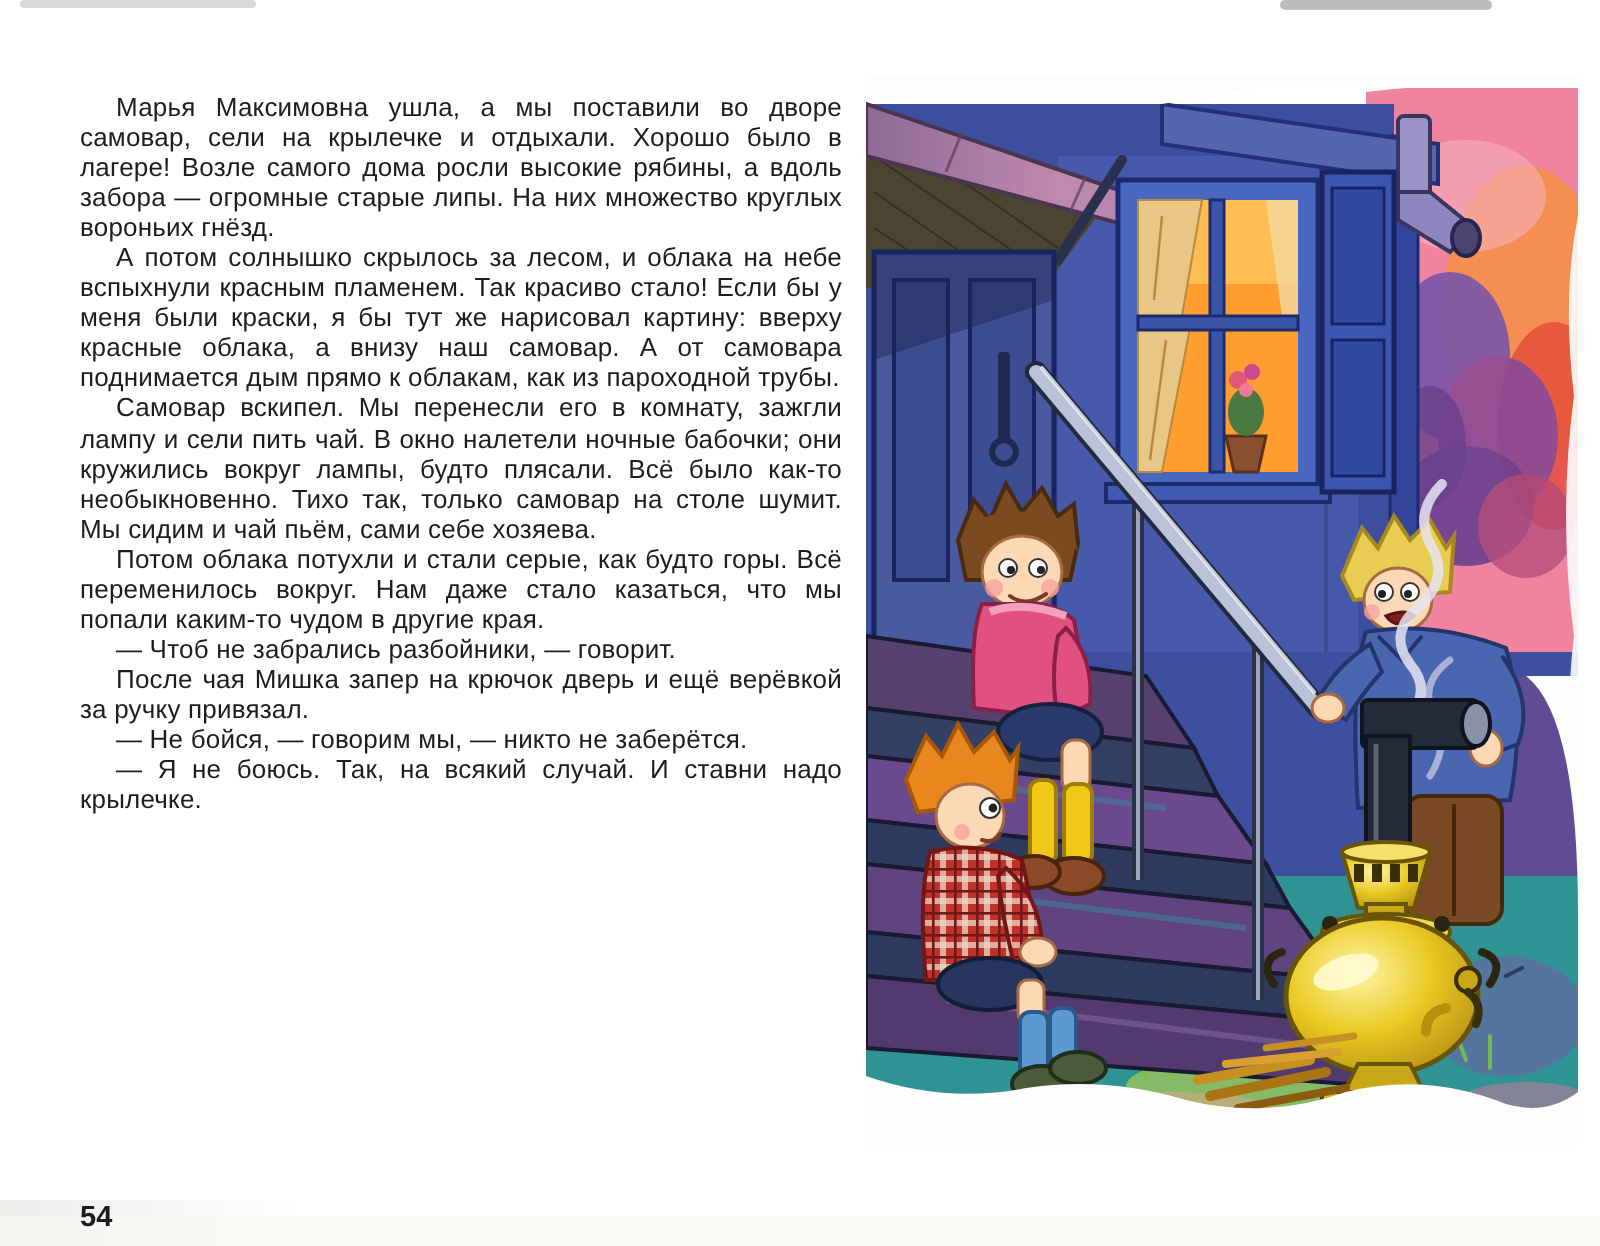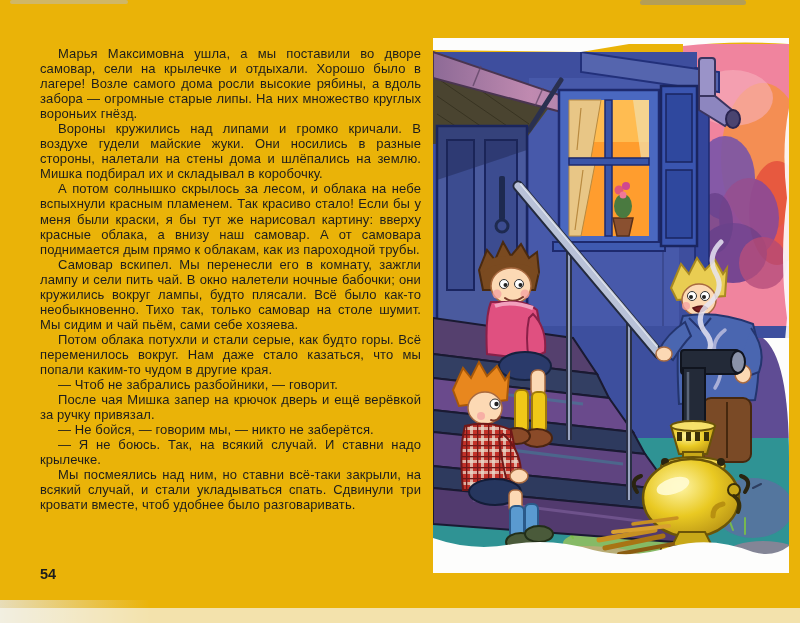--- a/index.html
+++ b/index.html
@@ -1,60 +1,58 @@
 <!DOCTYPE html>
 <html lang="ru"><head>
 <meta charset="utf-8">
 <style>
   html,body{margin:0;padding:0;background:#e9e9e7;}
   .screen{
-    position:relative;width:800px;height:623px;background:#eab308;
+    position:relative;width:800px;height:623px;background:#ffffff;
     overflow:hidden;font-family:"Liberation Sans",sans-serif;color:#1d1d1d;
   }
   
   .smudge{position:absolute;border-radius:3px;}
   .smudge-tl{left:10px;top:0;width:118px;height:4px;background:#b9b9b4;opacity:.55;}
   .smudge-tr{left:640px;top:0;width:106px;height:5px;background:#8f8f8c;opacity:.6;}
   .shadow-bl{left:0;top:600px;width:150px;height:23px;background:linear-gradient(90deg,#e7e7e4,rgba(255,255,255,0));opacity:.8;position:absolute;}
   .edge-bottom{position:absolute;left:0;top:608px;width:800px;height:15px;background:#f6f6f2;opacity:.7;}
   
   .text-column{
     position:absolute;left:40px;top:46px;width:381px;
     font-size:13px;line-height:15.05px;text-align:justify;
     hyphens:auto;-webkit-hyphens:auto;letter-spacing:.1px;
   }
   .text-column p{margin:0;text-indent:18px;}
   .page-number{
-    position:absolute;left:40px;top:566px;font-size:14.5px;font-weight:bold;
+    position:absolute;left:40px;top:601px;font-size:14.5px;font-weight:bold;
   }
   
   .illustration{position:absolute;left:433px;top:38px;width:356px;height:535px;}
   .illustration svg{display:block;width:100%;height:100%;}
 </style>
 </head>
 <body>
 
 <div class="screen">
 
   <div class="smudge smudge-tl"></div>
   <div class="smudge smudge-tr"></div>
   <div class="shadow-bl"></div>
   <div class="edge-bottom"></div>
 
   <div class="text-column">
       <p>Марья Максимовна ушла, а мы поставили во дворе самовар, сели на крылечке и отдыхали. Хорошо было в лагере! Возле самого дома росли высокие рябины, а вдоль забора — огромные старые липы. На них множество круглых вороньих гнёзд.</p>
-      <p>Вороны кружились над липами и громко кричали. В воздухе гудели майские жуки. Они носились в разные стороны, налетали на стены дома и шлёпались на землю. Мишка подбирал их и складывал в коробочку.</p>
       <p>А потом солнышко скрылось за лесом, и облака на небе вспыхнули красным пламенем. Так красиво стало! Если бы у меня были краски, я бы тут же нарисовал картину: вверху красные облака, а внизу наш самовар. А от самовара поднимается дым прямо к облакам, как из пароходной трубы.</p>
       <p>Самовар вскипел. Мы перенесли его в комнату, зажгли лампу и сели пить чай. В окно налетели ночные бабочки; они кружились вокруг лампы, будто плясали. Всё было как-то необыкновенно. Тихо так, только самовар на столе шумит. Мы сидим и чай пьём, сами себе хозяева.</p>
       <p>Потом облака потухли и стали серые, как будто горы. Всё переменилось вокруг. Нам даже стало казаться, что мы попали каким-то чудом в другие края.</p>
       <p>— Чтоб не забрались разбойники, — говорит.</p>
       <p>После чая Мишка запер на крючок дверь и ещё верёвкой за ручку привязал.</p>
       <p>— Не бойся, — говорим мы, — никто не заберётся.</p>
       <p>— Я не боюсь. Так, на всякий случай. И ставни надо крылечке.</p>
-      <p>Мы посмеялись над ним, но ставни всё-таки закрыли, на всякий случай, и стали укладываться спать. Сдвинули три кровати вместе, чтоб удобнее было разговаривать.</p>
     </div>
 
   <div class="page-number">54</div>
 
   <div class="illustration">
     <svg viewBox="0 0 356 535" role="img" aria-label="Watercolor illustration: dusk at a blue log house. A lit window glows orange, the sky behind the house corner blazes pink, orange and red. Two boys sit on the purple porch steps by a metal railing — one with brown hair in a pink shirt and yellow socks, one red-haired in a red plaid shirt and blue socks. A blonde boy in a blue jacket stands fitting a black stovepipe onto a shiny golden samovar; pale smoke curls up past his head and firewood sticks lie on the teal ground.">
       <defs>
         <linearGradient id="skyG" x1="0" y1="0" x2="0" y2="1">
           <stop offset="0" stop-color="#f6a6b8"></stop>
             <stop offset=".5" stop-color="#ee7394"></stop>

